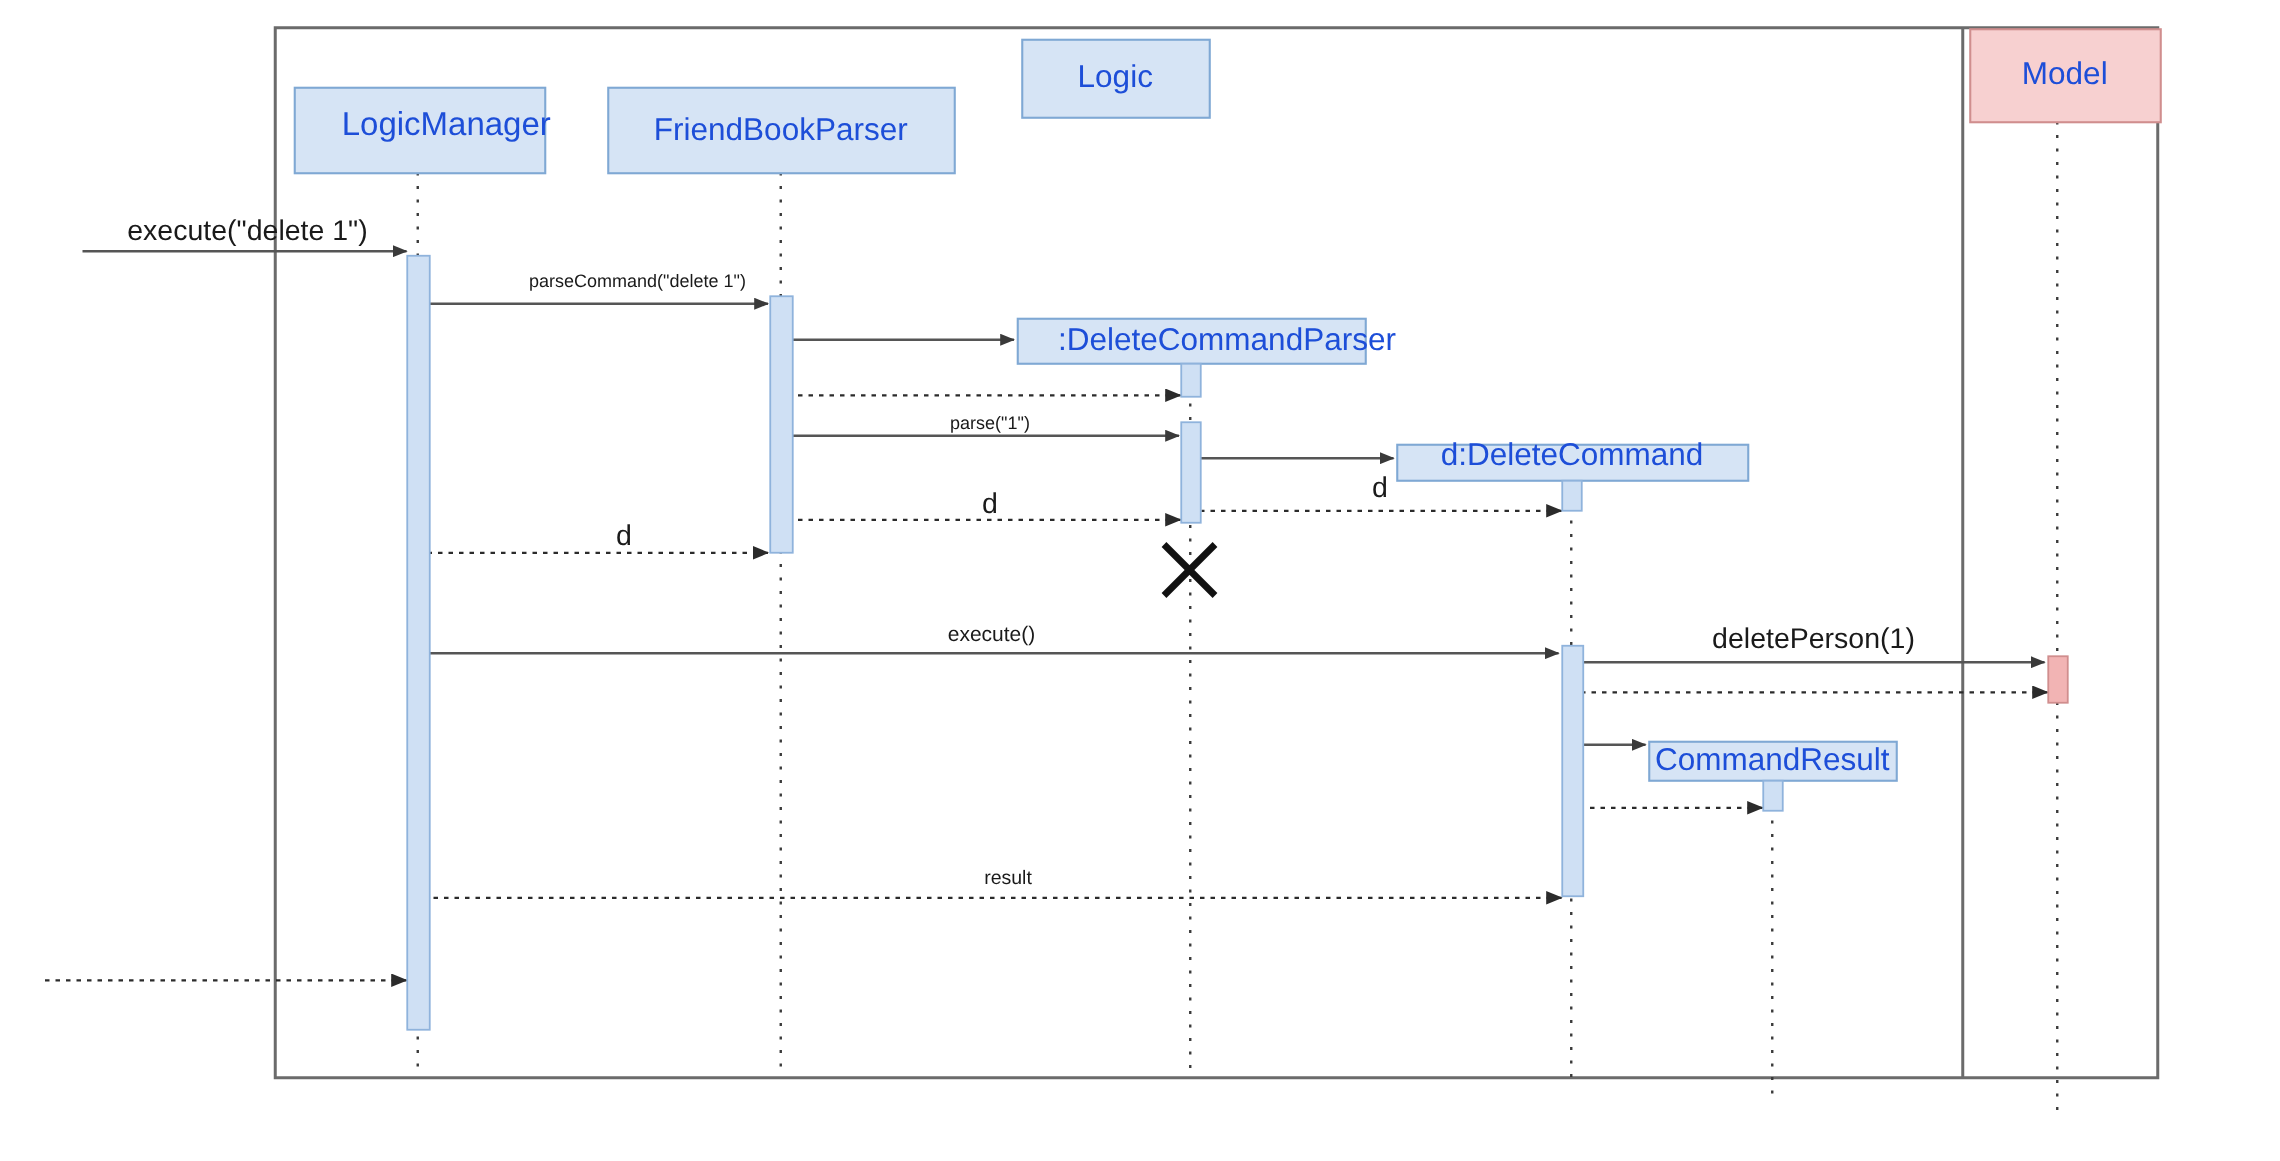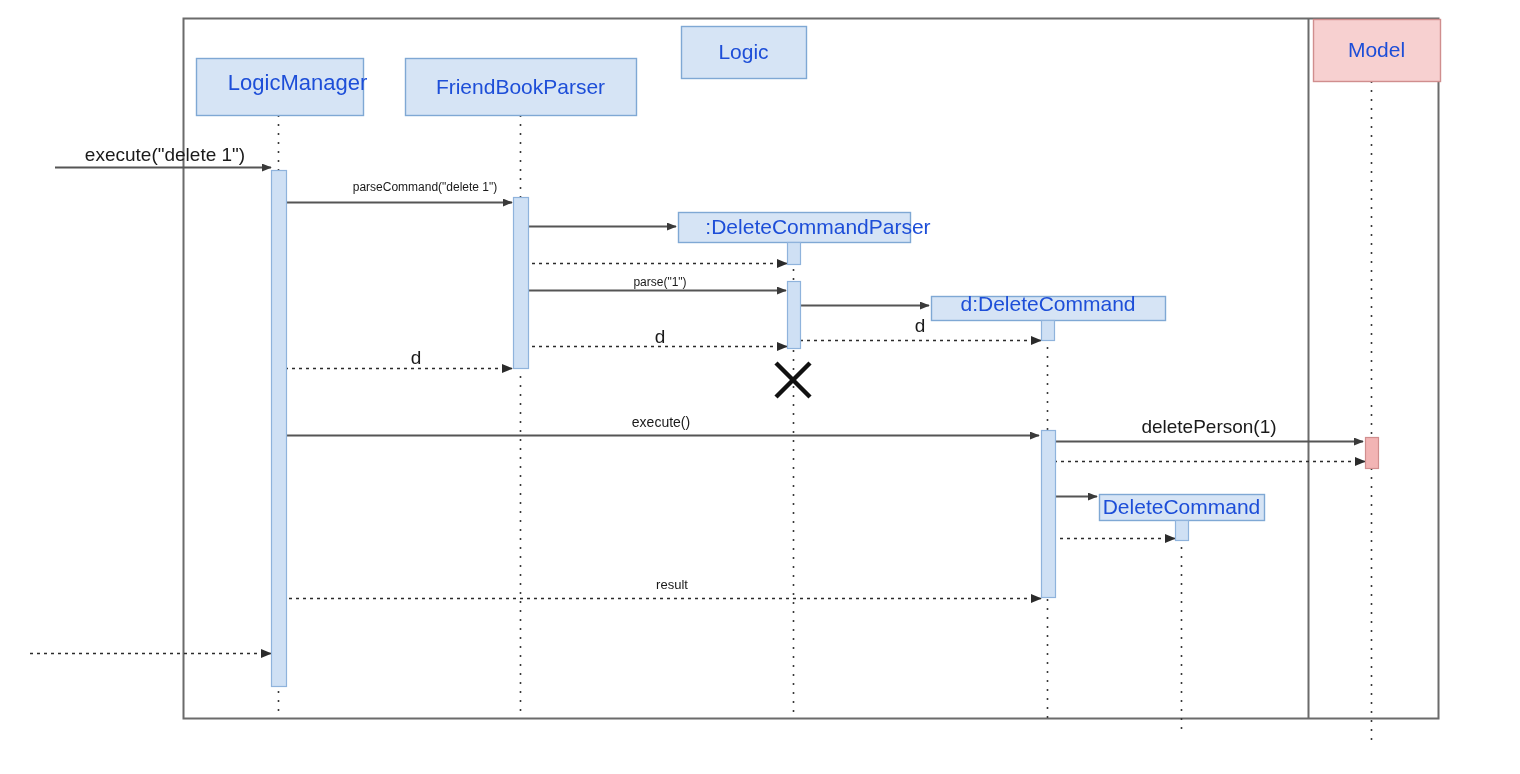--- a/index.html
+++ b/index.html
@@ -131,15 +131,15 @@
       <div class="lbl msg-label" style="left: 416px; top: 348px; font-size: 19px;">d</div>
       <div class="lbl msg-label" style="left: 661px; top: 415px; font-size: 14px; text-align: center;">execute()</div>
       <div class="lbl msg-label" style="left: 1209px; top: 417px; font-size: 19px;">deletePerson(1)</div>
       <div class="lbl msg-label" style="left: 672px; top: 578px; font-size: 13px;">result</div>
       <div class="participant-label" style="left: 681px; top: 26px; width: 125px; height: 52px; font-size: 21px;">Logic</div>
       <div class="participant-label" style="left: 1313px; top: 19px; width: 127px; height: 62px; font-size: 21px; text-align: right;">Model</div>
       <div class="participant-label" style="left: 196px; top: 58px; width: 167px; height: 49px; font-size: 22px; margin-left: 18px;">LogicManager</div>
       <div class="participant-label" style="left: 405px; top: 58px; width: 231px; height: 57px; font-size: 21px;">FriendBookParser</div>
       <div class="participant-label" style="left: 678px; top: 212px; width: 232px; height: 30px; font-size: 21px; padding-left: 24px;">:DeleteCommandParser</div>
       <div class="participant-label" style="left: 931px; top: 296px; width: 234px; height: 16px; font-size: 21px;">d:DeleteCommand</div>
-      <div class="participant-label" style="left: 1099px; top: 494px; width: 165px; height: 26px; font-size: 21px;">DeleteCommand</div>
+      <div class="participant-label" style="left: 1099px; top: 494px; width: 165px; height: 26px; font-size: 21px;">CommandResult</div>
     </div>
 </div>
 
 </body></html>

